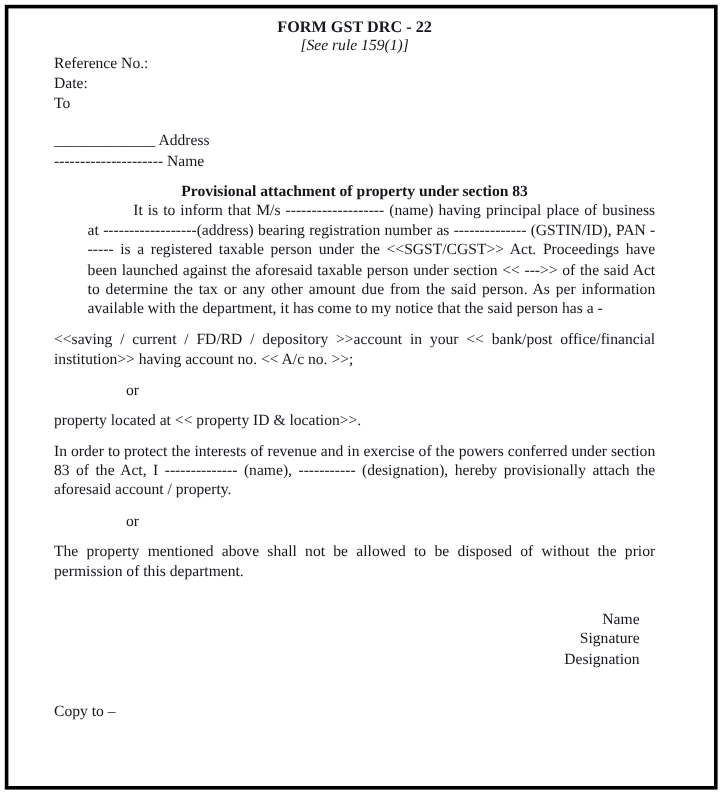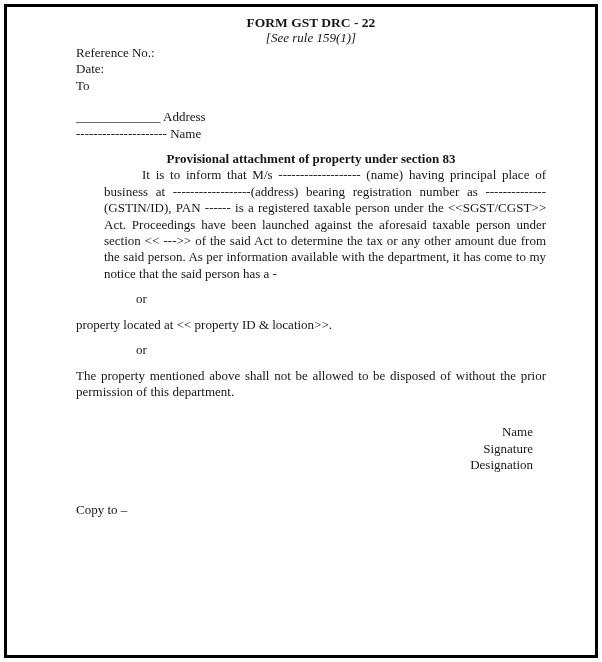--- a/index.html
+++ b/index.html
@@ -23,21 +23,21 @@
     width: 594px;
     height: 654px;
     border: 3px solid #000000;
   }
   .content {
     position: absolute;
     left: 7px;
     top: 7px;
     width: 588px;
     height: 648px;
-    padding: 8px 49px 0 69px;
+    padding: 8px 49px 0 38px;
     font-size: 13px;
     line-height: 16.4px;
     overflow: hidden;
   }
   .title {
     font-weight: bold;
     text-align: center;
     font-size: 13.5px;
     line-height: 15px;
   }
@@ -90,25 +90,27 @@
 
     <div class="recipient">
       <div>_____________ Address</div>
       <div>--------------------- Name</div>
     </div>
 
     <div class="subject">Provisional attachment of property under section 83</div>
 
     <p class="justify indent">It is to inform that M/s ------------------- (name) having principal place of business at ------------------(address) bearing registration number as -------------- (GSTIN/ID), PAN ------ is a registered taxable person under the &lt;&lt;SGST/CGST&gt;&gt; Act. Proceedings have been launched against the aforesaid taxable person under section &lt;&lt; ---&gt;&gt; of the said Act to determine the tax or any other amount due from the said person. As per information available with the department, it has come to my notice that the said person has a -</p>
 
+    <p class="justify">&lt;&lt;saving / current / FD/RD / depository &gt;&gt;account in your  &lt;&lt; bank/post office/financial institution&gt;&gt; having  account no.  &lt;&lt; A/c no.  &gt;&gt;;</p>
 
     <p class="or">or</p>
 
     <p>property located at  &lt;&lt; property ID &amp; location&gt;&gt;.</p>
 
+    <p class="justify">In order to protect the interests of revenue and in exercise of the powers conferred under section 83 of the Act, I  -------------- (name), ----------- (designation), hereby provisionally attach the aforesaid account / property.</p>
 
 
     <p class="or">or</p>
 
     <p class="justify">The property mentioned above shall not be allowed to be disposed of without the prior permission of this department.</p>
 
     <div class="sig-block">
       <div>Name</div>
       <div>Signature</div>
       <div>Designation</div>

